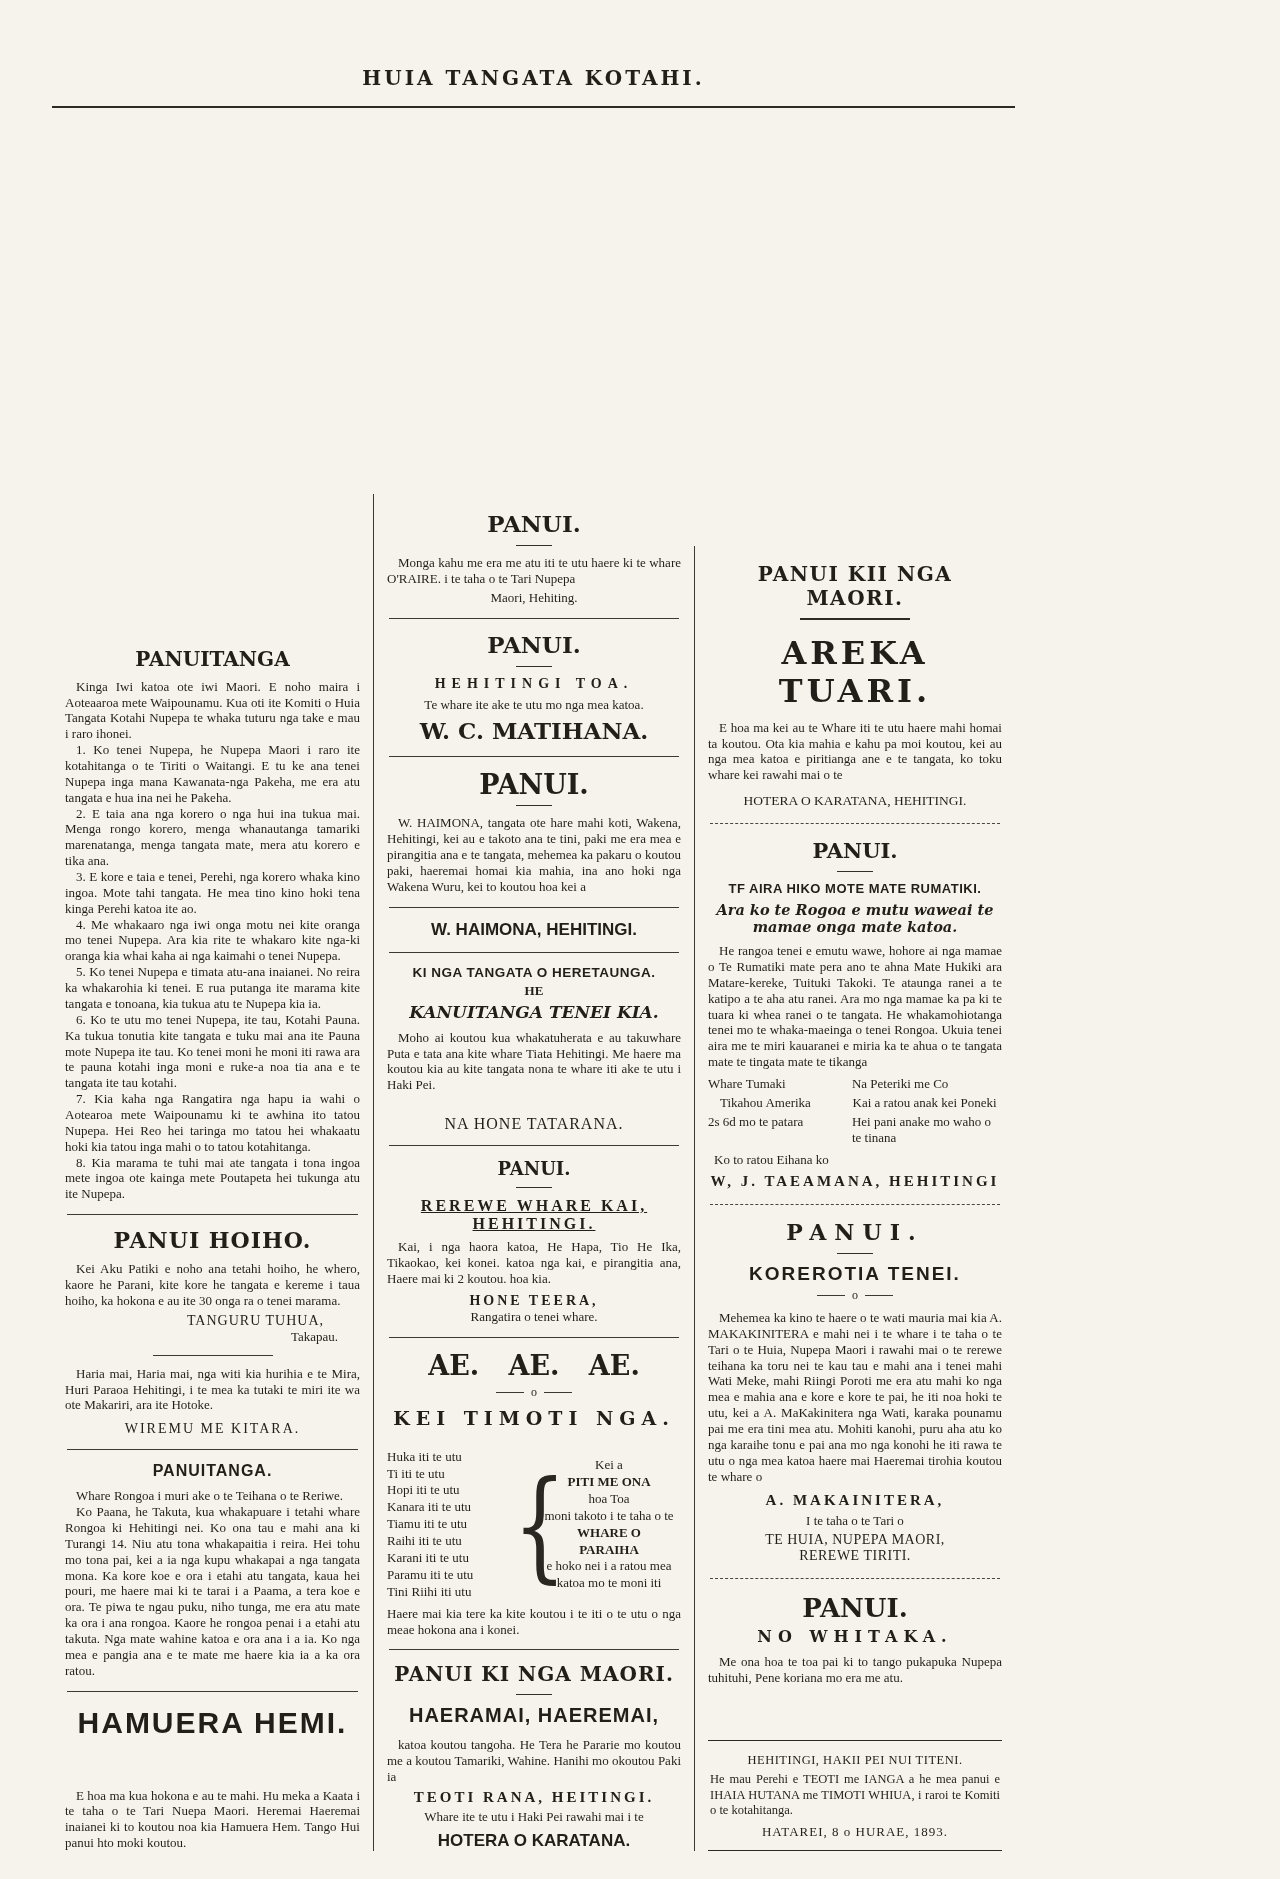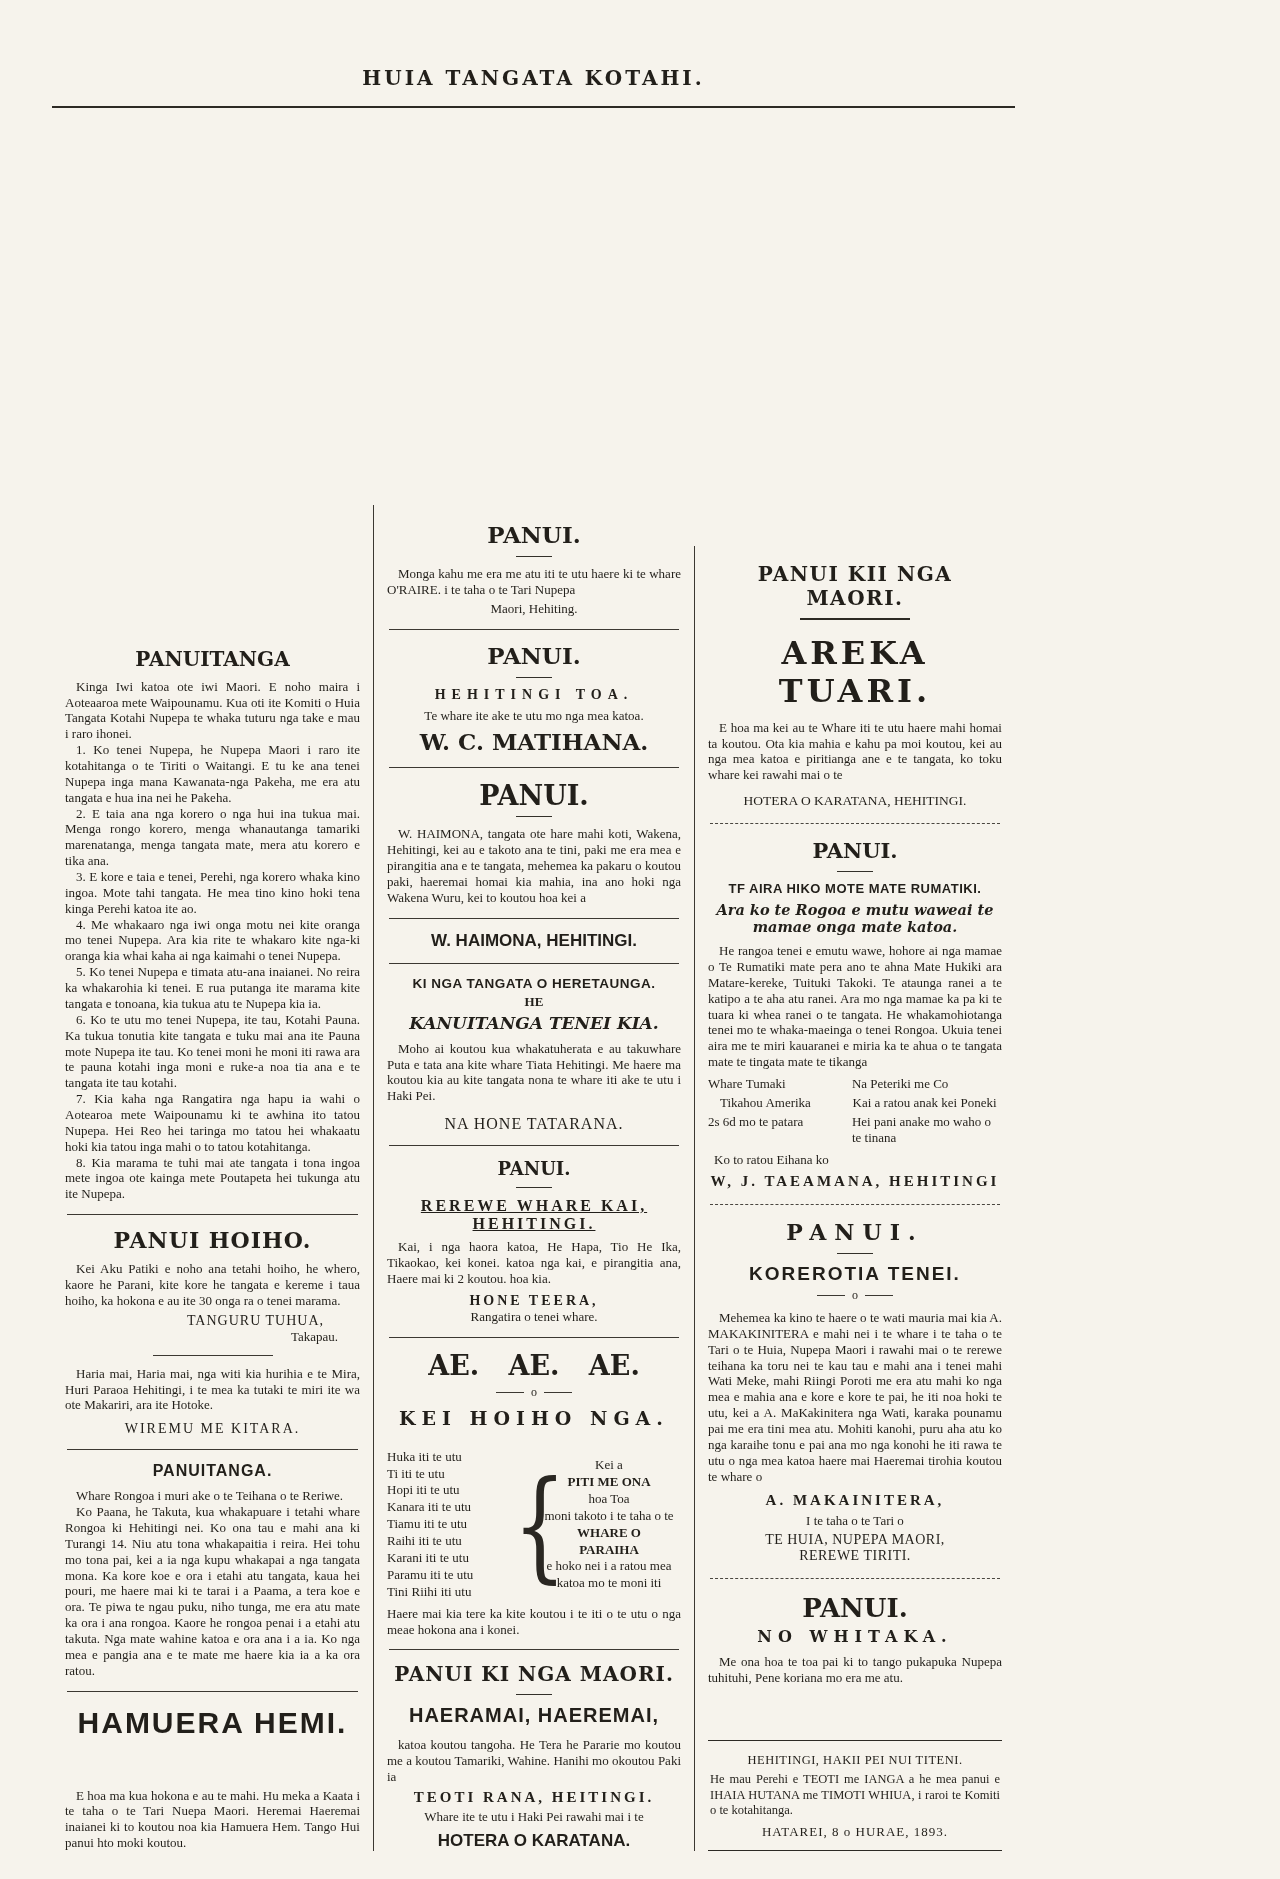--- a/index.html
+++ b/index.html
@@ -180,41 +180,41 @@
           <div class="center b" style="font-size:17px; font-family:'Liberation Sans',sans-serif;">W. HAIMONA, HEHITINGI.</div>
         </section>
 
         <div class="sep"></div>
 
         <section>
           <div class="h-sans" style="font-size:13.5px; letter-spacing:0.5px;">KI NGA TANGATA O HERETAUNGA.</div>
           <div class="center b" style="font-size:13px; margin:3px 0;">HE</div>
           <div class="center b" style="font-size:17px; font-style:italic; margin-bottom:8px; font-family:'DejaVu Serif',serif;">KANUITANGA TENEI KIA.</div>
           <p class="jp ind">Moho ai koutou kua whakatuherata e au takuwhare Puta e tata ana kite whare Tiata Hehitingi. Me haere ma koutou kia au kite tangata nona te whare iti ake te utu i Haki Pei.</p>
-          <div class="center" style="font-size:16px; letter-spacing:1px; margin-top:11px;">NA HONE TATARANA.</div>
+          <div class="center" style="font-size:16px; letter-spacing:1px; margin-top:22px;">NA HONE TATARANA.</div>
         </section>
 
         <div class="sep"></div>
 
         <section>
           <h2 class="h-serif" style="font-size:18px;">PANUI.</h2>
           <div class="mini-rule"></div>
           <div class="center b spaced-sm" style="font-size:16px; text-decoration:underline;">REREWE WHARE KAI,</div>
           <div class="center b spaced-sm" style="font-size:16px; text-decoration:underline; margin-bottom:6px;">HEHITINGI.</div>
           <p class="jp ind">Kai, i nga haora katoa, He Hapa, Tio He Ika, Tikaokao, kei konei. katoa nga kai, e pirangitia ana, Haere mai ki 2 koutou. hoa kia.</p>
           <div class="center spaced-sm" style="font-size:14px; font-weight:700; margin-top:6px;">HONE TEERA,</div>
           <div class="center" style="font-size:13px;">Rangatira o tenei whare.</div>
         </section>
 
         <div class="sep"></div>
 
         <section>
           <h2 class="h-serif-lg" style="word-spacing:20px;">AE. AE. AE.</h2>
           <div class="orn">o</div>
-          <div class="center spaced" style="font-size:19px; font-weight:700; margin-bottom:4px; font-family:'DejaVu Serif',serif;">KEI HOIHO NGA.</div>
+          <div class="center spaced" style="font-size:19px; font-weight:700; margin-bottom:4px; font-family:'DejaVu Serif',serif;">KEI TIMOTI NGA.</div>
           <div class="price">
             <div class="price-left">
               <div>Huka iti te utu</div>
               <div>Ti iti te utu</div>
               <div>Hopi iti te utu</div>
               <div>Kanara iti te utu</div>
               <div>Tiamu iti te utu</div>
               <div>Raihi iti te utu</div>
               <div>Karani iti te utu</div>
               <div>Paramu iti te utu</div>

